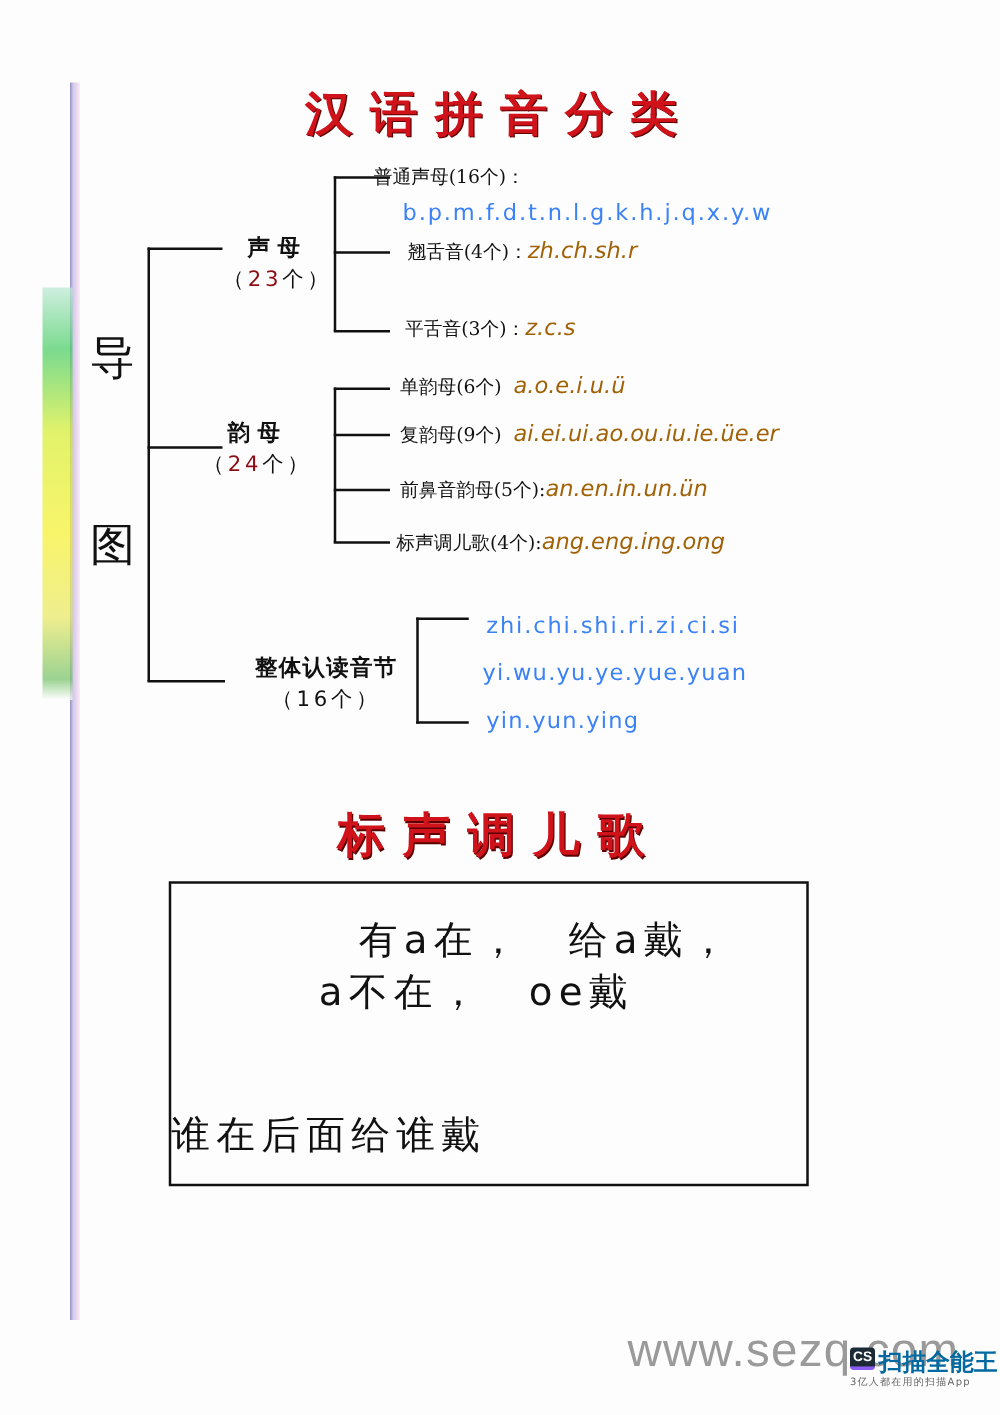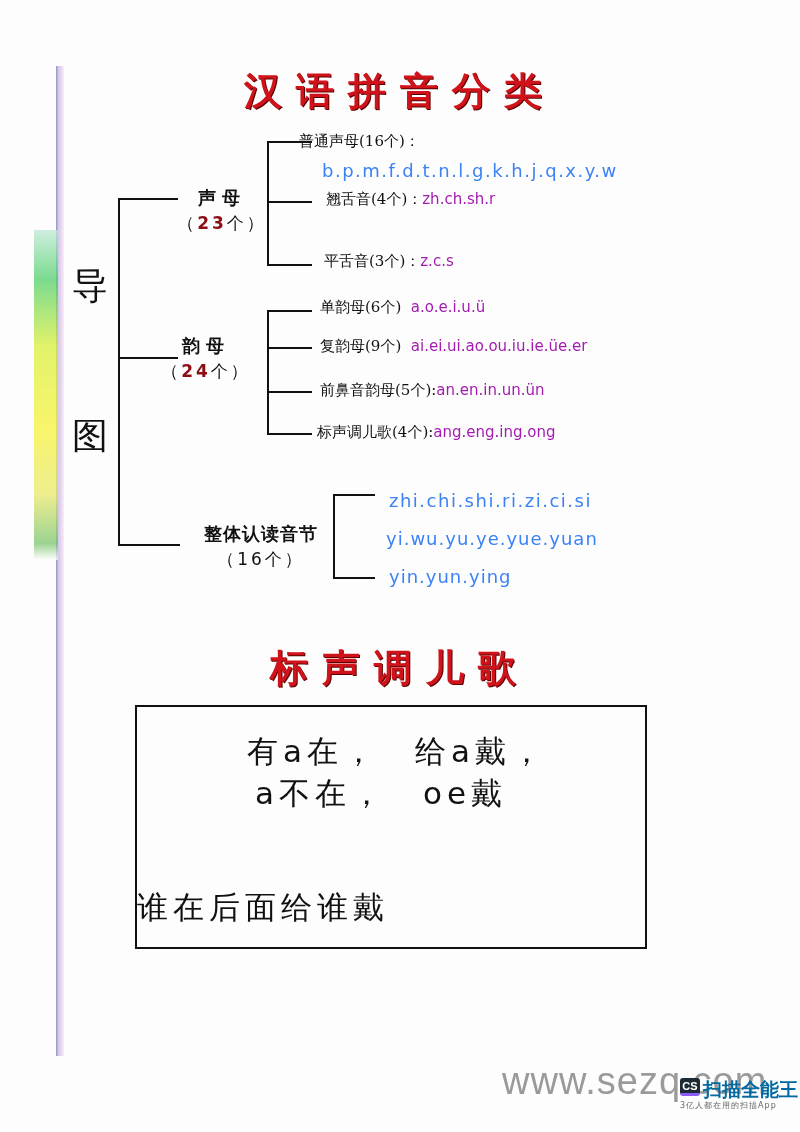--- a/index.html
+++ b/index.html
@@ -36,28 +36,28 @@
   .line { position:absolute; background:#111; }
 
   .cat {
     position:absolute; text-align:center; font-weight:bold; font-size:18px;
     font-family:"DejaVu Serif", serif; color:#111; letter-spacing:6px;
   }
   .cat .count {
     display:block; font-weight:normal; font-size:17px; letter-spacing:3px;
     margin-top:2px; font-family:"DejaVu Sans", sans-serif;
   }
-  .cat .count .num { color:#8b0e14;font-weight:bold; }
+  .cat .count .num { color:#8b0e14; }
 
   .row {
     position:absolute; white-space:nowrap; font-size:15px;
     font-family:"DejaVu Serif", serif; color:#111;
   }
   .pinyin {
-    color:#a21caf; font-family:"DejaVu Sans", sans-serif; font-size:15px;
+    color:#a16207; font-family:"DejaVu Sans", sans-serif; font-size:18px;font-style:italic;
   }
   .pinyin-only {
     position:absolute; white-space:nowrap; color:#3b82f6;
     font-family:"DejaVu Sans", sans-serif; font-size:18px;
   }
 
   .song-box {
     position:absolute; left:135px; top:705px; width:512px; height:244px;
     border:2px solid #111; box-sizing:border-box;
   }
@@ -149,21 +149,21 @@
 <div class="line" style="left:333px; top:494px; width:2px; height:85px;"></div>
 <div class="line" style="left:333px; top:494px; width:42px; height:2px;"></div>
 <div class="line" style="left:333px; top:577px; width:42px; height:2px;"></div>
 
 <div class="pinyin-only" style="left:389px; top:490px; letter-spacing:1.5px;">zhi.chi.shi.ri.zi.ci.si</div>
 <div class="pinyin-only" style="left:386px; top:528px; letter-spacing:1px;">yi.wu.yu.ye.yue.yuan</div>
 <div class="pinyin-only" style="left:389px; top:566px; letter-spacing:1px;">yin.yun.ying</div>
 
 <div class="title title-song">标声调儿歌</div>
 <div class="song-box">
-  <div class="song-line" style="top:24px; padding-left:110px;">有a在，　给a戴，</div>
+  <div class="song-line" style="top:24px; padding-left:110px;margin-left:40px;">有a在，　给a戴，</div>
   <div class="song-line" style="top:66px; padding-left:118px;">a不在，　oe戴</div>
   <div class="song-line" style="top:180px; ">谁在后面给谁戴</div>
 </div>
 
 <div class="watermark">www.sezq.com</div>
 <div class="cs-logo">CS</div>
 <div class="cs-name">扫描全能王</div>
 <div class="cs-tagline">3亿人都在用的扫描App</div>
 
 </body></html>

